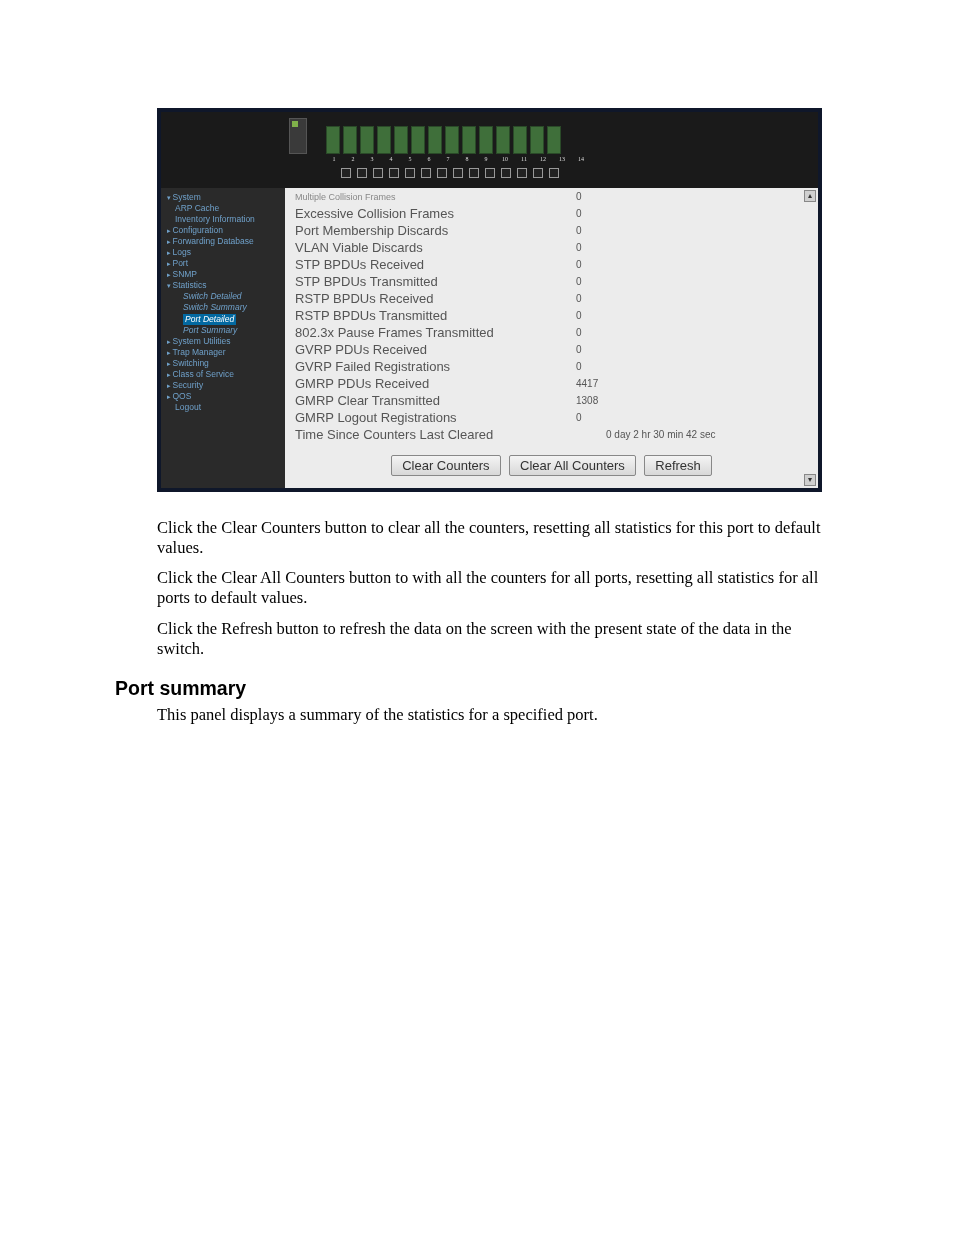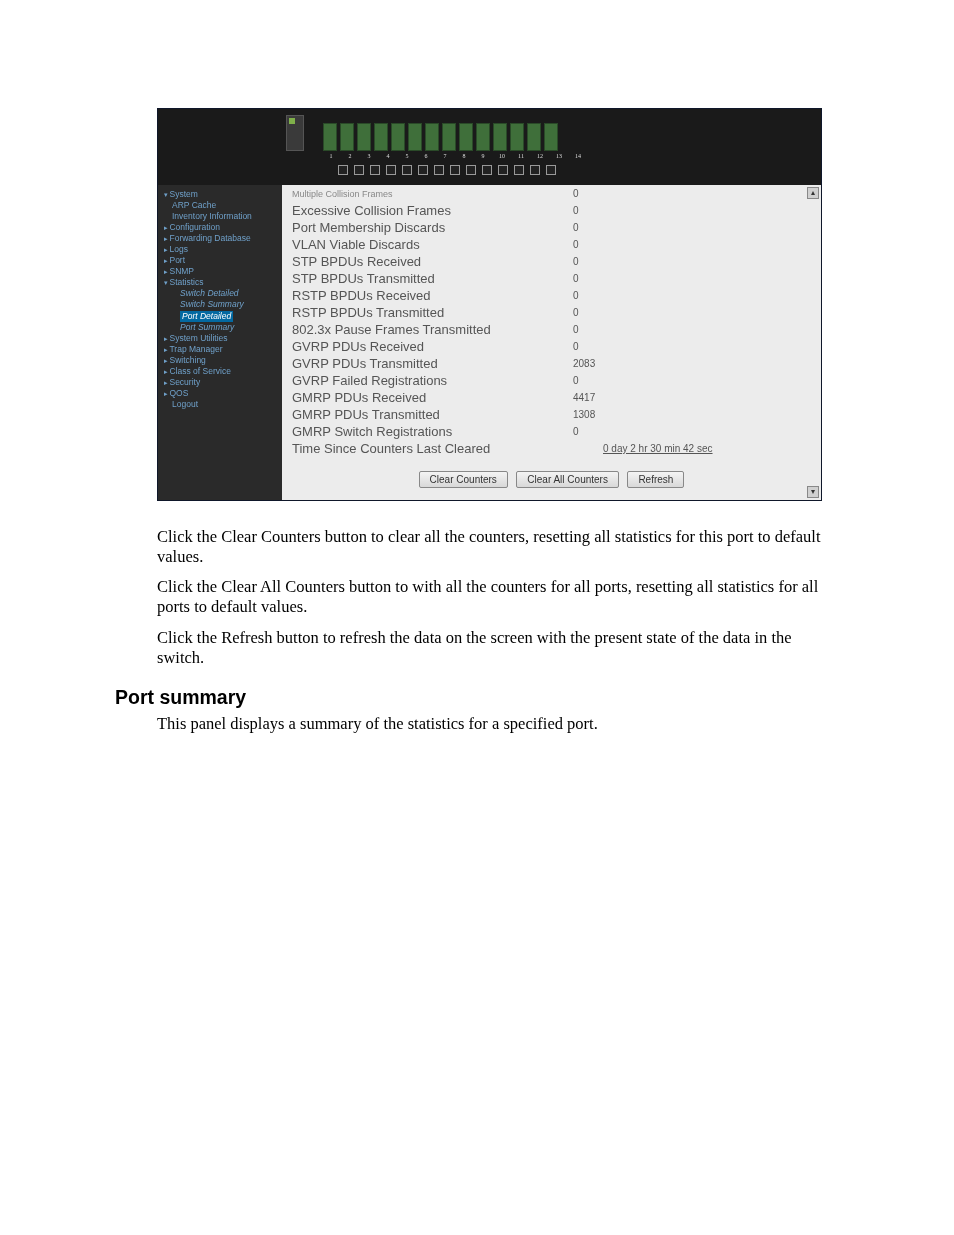--- a/index.html
+++ b/index.html
@@ -1,21 +1,21 @@
 <!DOCTYPE html>
 <html><head>
 <meta charset="utf-8">
 <style>
   * { box-sizing: border-box; margin: 0; padding: 0; }
   html, body { width: 954px; height: 1235px; background: #fff; font-family: "Times New Roman", Times, serif; color: #000; }
   .page { width: 954px; height: 1235px; position: relative; padding: 0 115px 0 115px; }
   .screenshot-wrap { width: 665px; margin-left: 42px; margin-top: 108px; }
 
   
-  .shot { width: 665px; border: 1px solid #0f172a; background: #fff; position: relative; }
+  .shot { width: 665px; border: 4px solid #0f172a; background: #fff; position: relative; }
   .shot-top { height: 76px; background: #1a1a1a; position: relative; }
   .switch-icon { position: absolute; left: 128px; top: 6px; width: 18px; height: 36px; background: #3a3a3a; border: 1px solid #555; }
   .switch-icon::before { content:""; position:absolute; left:2px; top:2px; width:6px; height:6px; background:#7fb04a; }
   .port-row { position: absolute; left: 165px; top: 14px; display: flex; gap: 3px; }
   .port-row .p { width: 14px; height: 28px; background: #3f6f3a; border: 1px solid #2a4a28; }
   .port-nums { position: absolute; left: 165px; top: 44px; display: flex; gap: 3px; }
   .port-nums span { width: 16px; font-size: 6px; color: #ddd; text-align: center; display:inline-block; }
   .sq-row { position:absolute; left:180px; top:56px; display:flex; gap:6px; }
   .sq-row .sq { width:10px; height:10px; border:1px solid #999; background:#222; }
 
@@ -29,21 +29,21 @@
   .sidebar .triR::before { content: "▸ "; color:#6fa0c9; font-size:7px;}
   .sidebar .plain { color:#6fa0c9; }
 
   .content { flex: 1; background: #ececec; padding: 0 10px 12px 10px; font-family: Arial, sans-serif; position:relative;}
   .scroll-up { position:absolute; right:2px; top:2px; width:12px; height:12px; background:#d0d0d0; border:1px solid #888; font-size:8px; text-align:center; line-height:10px; color:#333;}
   .scroll-down { position:absolute; right:2px; bottom:2px; width:12px; height:12px; background:#d0d0d0; border:1px solid #888; font-size:8px; text-align:center; line-height:10px; color:#333;}
   .stat-row { display: flex; align-items: center; height: 17px; gap: 48px; }
   .stat-label { width: 233px; font-size: 13px; color: #555; }
   .stat-val { font-size: 10px; color: #555; }
   .btn-row { text-align: center; margin-top: 12px; }
-  .btn { display:inline-block; background: linear-gradient(#f4f4f4,#d8d8d8); border:1px solid #888; border-radius:2px; font-size:10px; color:#333; padding:2px 10px; margin: 0 2px; font-family: Arial, sans-serif; }
+  .btn { display:inline-block; background: linear-gradient(#f4f4f4,#d8d8d8); border:1px solid #888; border-radius:2px; font-size:13px; color:#333; padding:2px 10px; margin: 0 2px; font-family: Arial, sans-serif; }
 
   
   .doc-text { margin-top: 26px; font-size: 16.5px; line-height: 1.22; }
   .doc-text p { margin-bottom: 10px; margin-left: 42px; }
   .h2 { font-family: Arial, Helvetica, sans-serif; font-weight: bold; font-size: 19.5px; margin-top: 18px; margin-bottom: 4px; }
 </style>
 </head>
 <body>
 
 <div class="page">
@@ -160,42 +160,38 @@
               </div>
               <div class="stat-row">
                 <div class="stat-label">802.3x Pause Frames Transmitted</div>
                 <div class="stat-val">0</div>
               </div>
               <div class="stat-row">
                 <div class="stat-label">GVRP PDUs Received</div>
                 <div class="stat-val">0</div>
               </div>
               <div class="stat-row">
-                <div class="stat-label">GVRP PDUs Transmitted</div>
-                <div class="stat-val">2083</div>
-              </div>
-              <div class="stat-row">
                 <div class="stat-label">GVRP Failed Registrations</div>
                 <div class="stat-val">0</div>
               </div>
               <div class="stat-row">
                 <div class="stat-label">GMRP PDUs Received</div>
                 <div class="stat-val">4417</div>
               </div>
               <div class="stat-row">
-                <div class="stat-label">GMRP PDUs Transmitted</div>
+                <div class="stat-label">GMRP Clear Transmitted</div>
                 <div class="stat-val">1308</div>
               </div>
               <div class="stat-row">
-                <div class="stat-label">GMRP Switch Registrations</div>
+                <div class="stat-label">GMRP Logout Registrations</div>
                 <div class="stat-val">0</div>
               </div>
               <div class="stat-row">
                 <div class="stat-label">Time Since Counters Last Cleared</div>
-                <div class="stat-val" style="margin-left: 30px; text-decoration: underline;">0 day 2 hr 30 min 42 sec</div>
+                <div class="stat-val" style="margin-left: 30px;">0 day 2 hr 30 min 42 sec</div>
               </div>
             </div>
           <div class="btn-row">
             <span class="btn">Clear Counters</span>
             <span class="btn">Clear All Counters</span>
             <span class="btn">Refresh</span>
           </div>
           <div class="scroll-down">▾</div>
         </div>
       </div>

